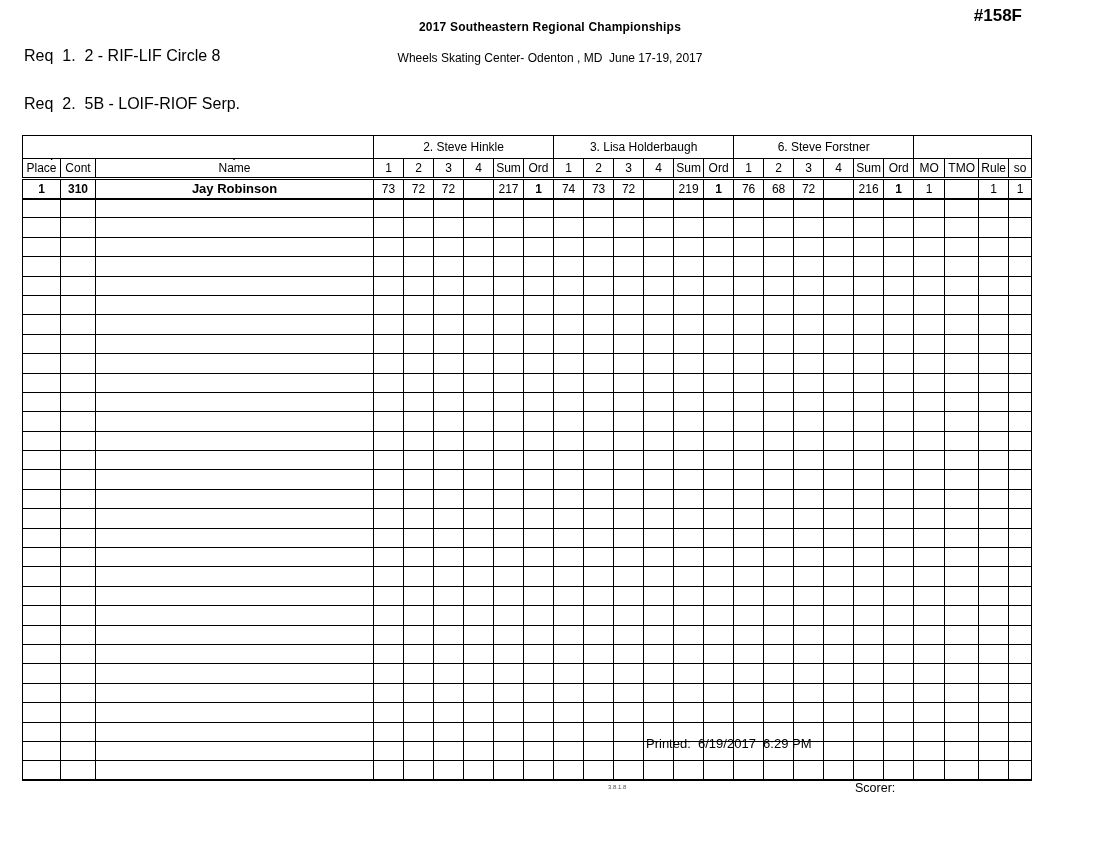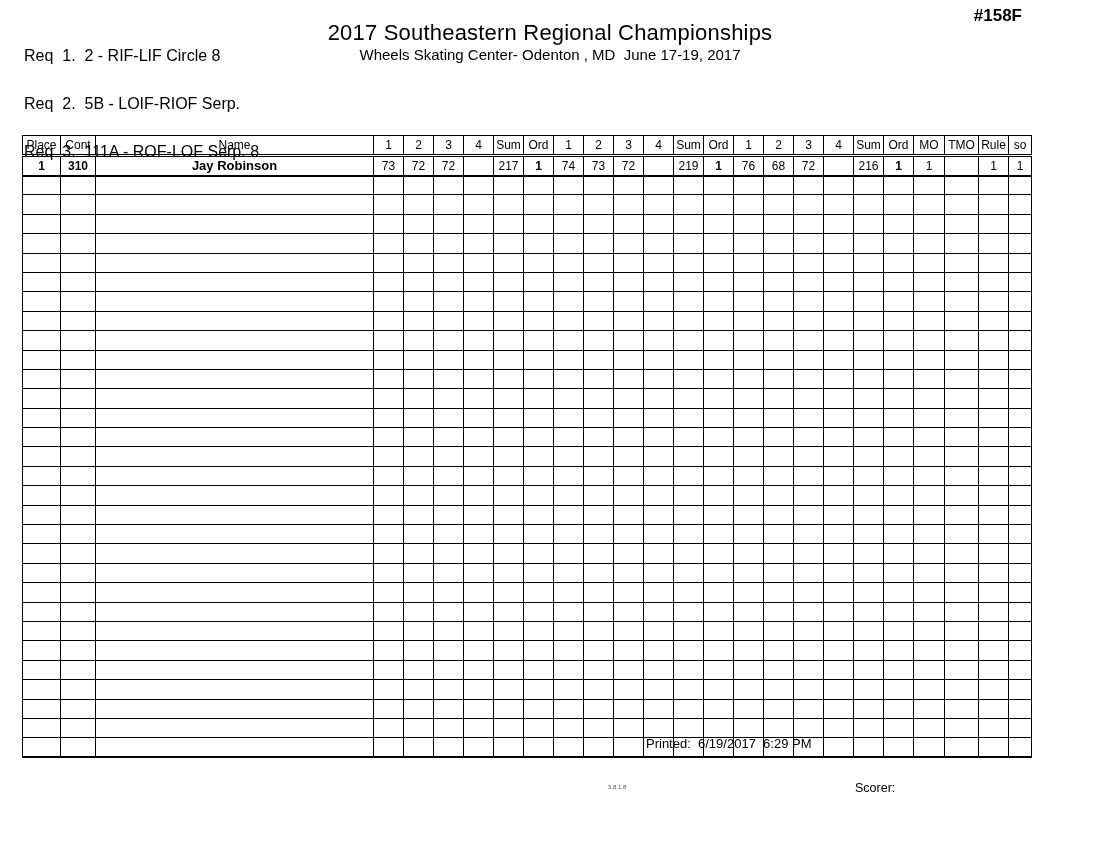--- a/index.html
+++ b/index.html
@@ -9,22 +9,22 @@
     font-family: "Liberation Sans", sans-serif;
     color: #000;
   }
   .page { position: relative; width: 1100px; height: 850px; background: #fff; overflow: hidden; }
 
   
   .req-block { position: absolute; left: 24px; top: 16px; font-size: 16px; line-height: 16px; white-space: pre; }
 
   
   .titles { position: absolute; left: 0; top: 20px; width: 1100px; text-align: center; }
-  .title-main  { font-size: 22px; font-weight: normal; letter-spacing: 0.2px; }
-  .title-venue { font-size: 15px; margin-top: 0; white-space: pre; }
+  .title-main  { font-size: 12px; font-weight: bold; letter-spacing: 0.2px; }
+  .title-venue { font-size: 12px; margin-top: 17px; white-space: pre; }
   .title-event { font-size: 19px; font-weight: bold; margin-top: 3px; letter-spacing: 0.5px; }
   .title-report{ font-size: 16px; margin-top: 3px; }
 
   .event-num { position: absolute; top: 6px; right: 78px; font-size: 17px; font-weight: bold; }
 
   
   table.main {
     position: absolute; left: 22px; top: 135px;
     border-collapse: collapse; table-layout: fixed;
     width: 1009px; font-size: 12px;
@@ -91,20 +91,27 @@
         <col style="width:30px">
         <col style="width:30px">
         <col style="width:30px">
         <col style="width:30px">
       <col style="width:31px">
         <col style="width:34px">
         <col style="width:30px">
         <col style="width:23px">
     </colgroup>
     <tbody>
+      <tr class="band">
+        <td class="nb" colspan="3"></td>
+        <td class="band-judge" colspan="6">2.  Steve Hinkle</td>
+        <td class="band-judge" colspan="6">3.  Lisa  Holderbaugh</td>
+        <td class="band-judge" colspan="6">6.  Steve Forstner</td>
+        <td class="nb" colspan="4"></td>
+      </tr>
       <tr class="head">
         <td>Place</td>
         <td>Cont</td>
         <td class="name-col" style="font-size:12px">Name</td>
 
         <td>1</td>
         <td>2</td>
         <td>3</td>
         <td>4</td>
         <td>Sum</td>

